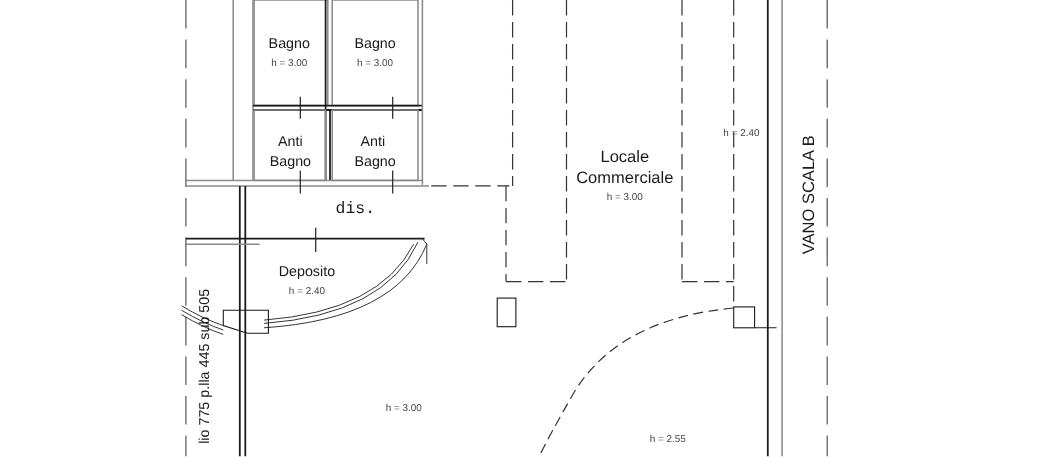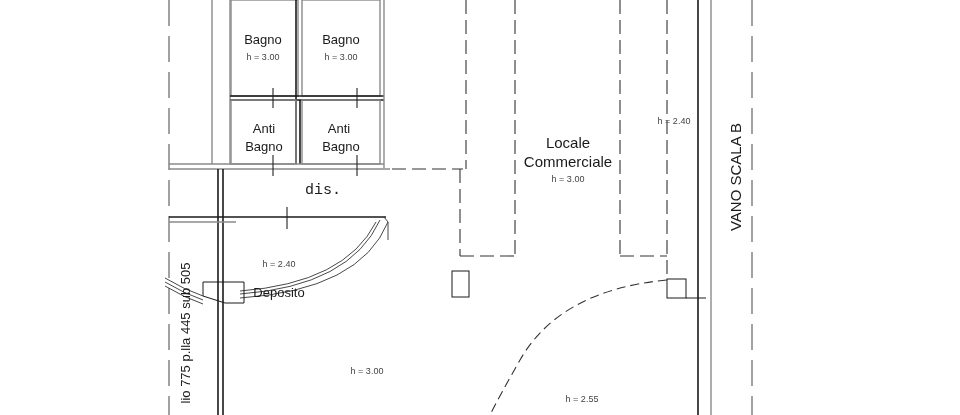--- a/index.html
+++ b/index.html
@@ -102,26 +102,26 @@
 <div class="lbl h" style="left:311px; top:52px; width:60px;">h = 3.00</div>
 
 <div class="lbl room" style="left:240px; top:121px; width:48px;">Anti</div>
 <div class="lbl room" style="left:236px; top:139px; width:56px;">Bagno</div>
 
 <div class="lbl room" style="left:315px; top:121px; width:48px;">Anti</div>
 <div class="lbl room" style="left:313px; top:139px; width:56px;">Bagno</div>
 
 <div class="lbl big" style="left:305px; top:182px; width:36px;font-family:Liberation Mono, monospace;">dis.</div>
 
-<div class="lbl room" style="left:247px; top:239px; width:64px;margin-top:46px;">Deposito</div>
+<div class="lbl room" style="left:247px; top:239px; width:64px;">Deposito</div>
 <div class="lbl h" style="left:254px; top:259px; width:50px;">h = 2.40</div>
 
 <div class="lbl big" style="left:528px; top:134px; width:80px;">Locale</div>
 <div class="lbl big" style="left:510px; top:153px; width:116px;text-align:center;">Commerciale</div>
 <div class="lbl h" style="left:543px; top:174px; width:50px;">h = 3.00</div>
 
 <div class="lbl h" style="left:652px; top:116px; width:44px;">h = 2.40</div>
 <div class="lbl h" style="left:345px; top:366px; width:44px;">h = 3.00</div>
-<div class="lbl h" style="left:560px; top:394px; width:44px;">h = 2.55</div>
+<div class="lbl h" style="left:585px; top:394px; width:44px;">h = 2.55</div>
 
 <div class="lbl big rot" style="left:677px; top:167px; width:120px; height:20px; font-size:15px;">VANO SCALA B</div>
 
 <div class="lbl rot" style="left:96px; top:325px; width:180px; height:16px; font-size:13px;">lio 775 p.lla 445 sub 505</div>
 
 </body></html>

